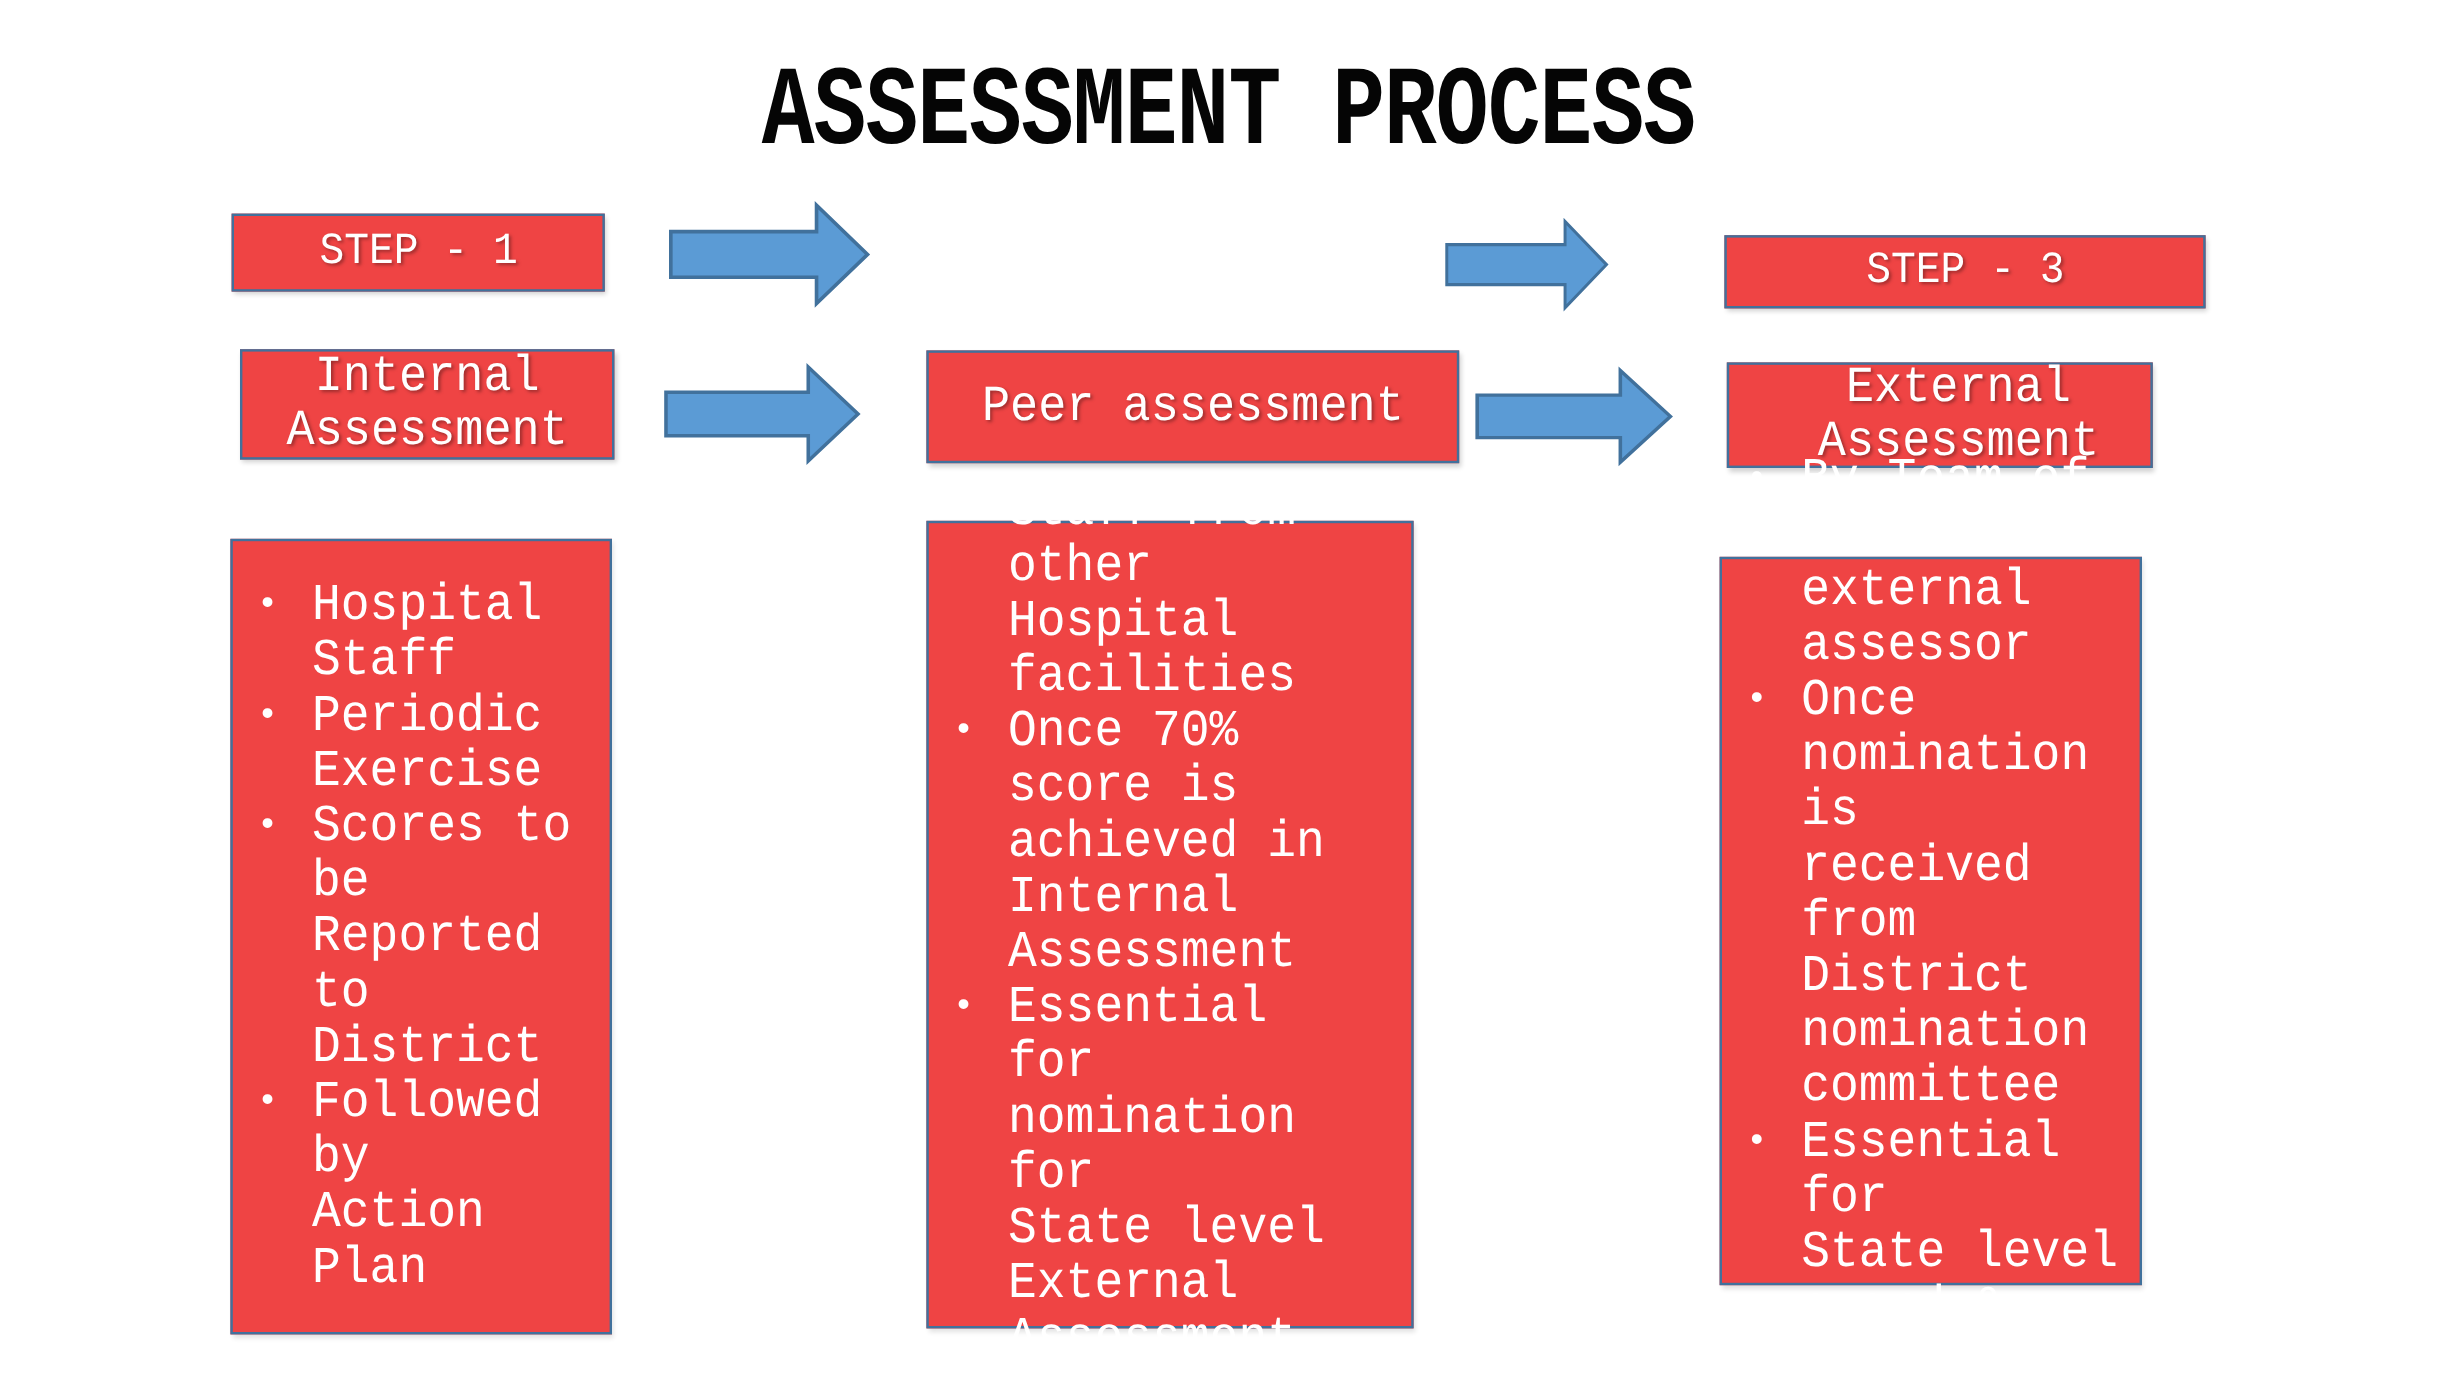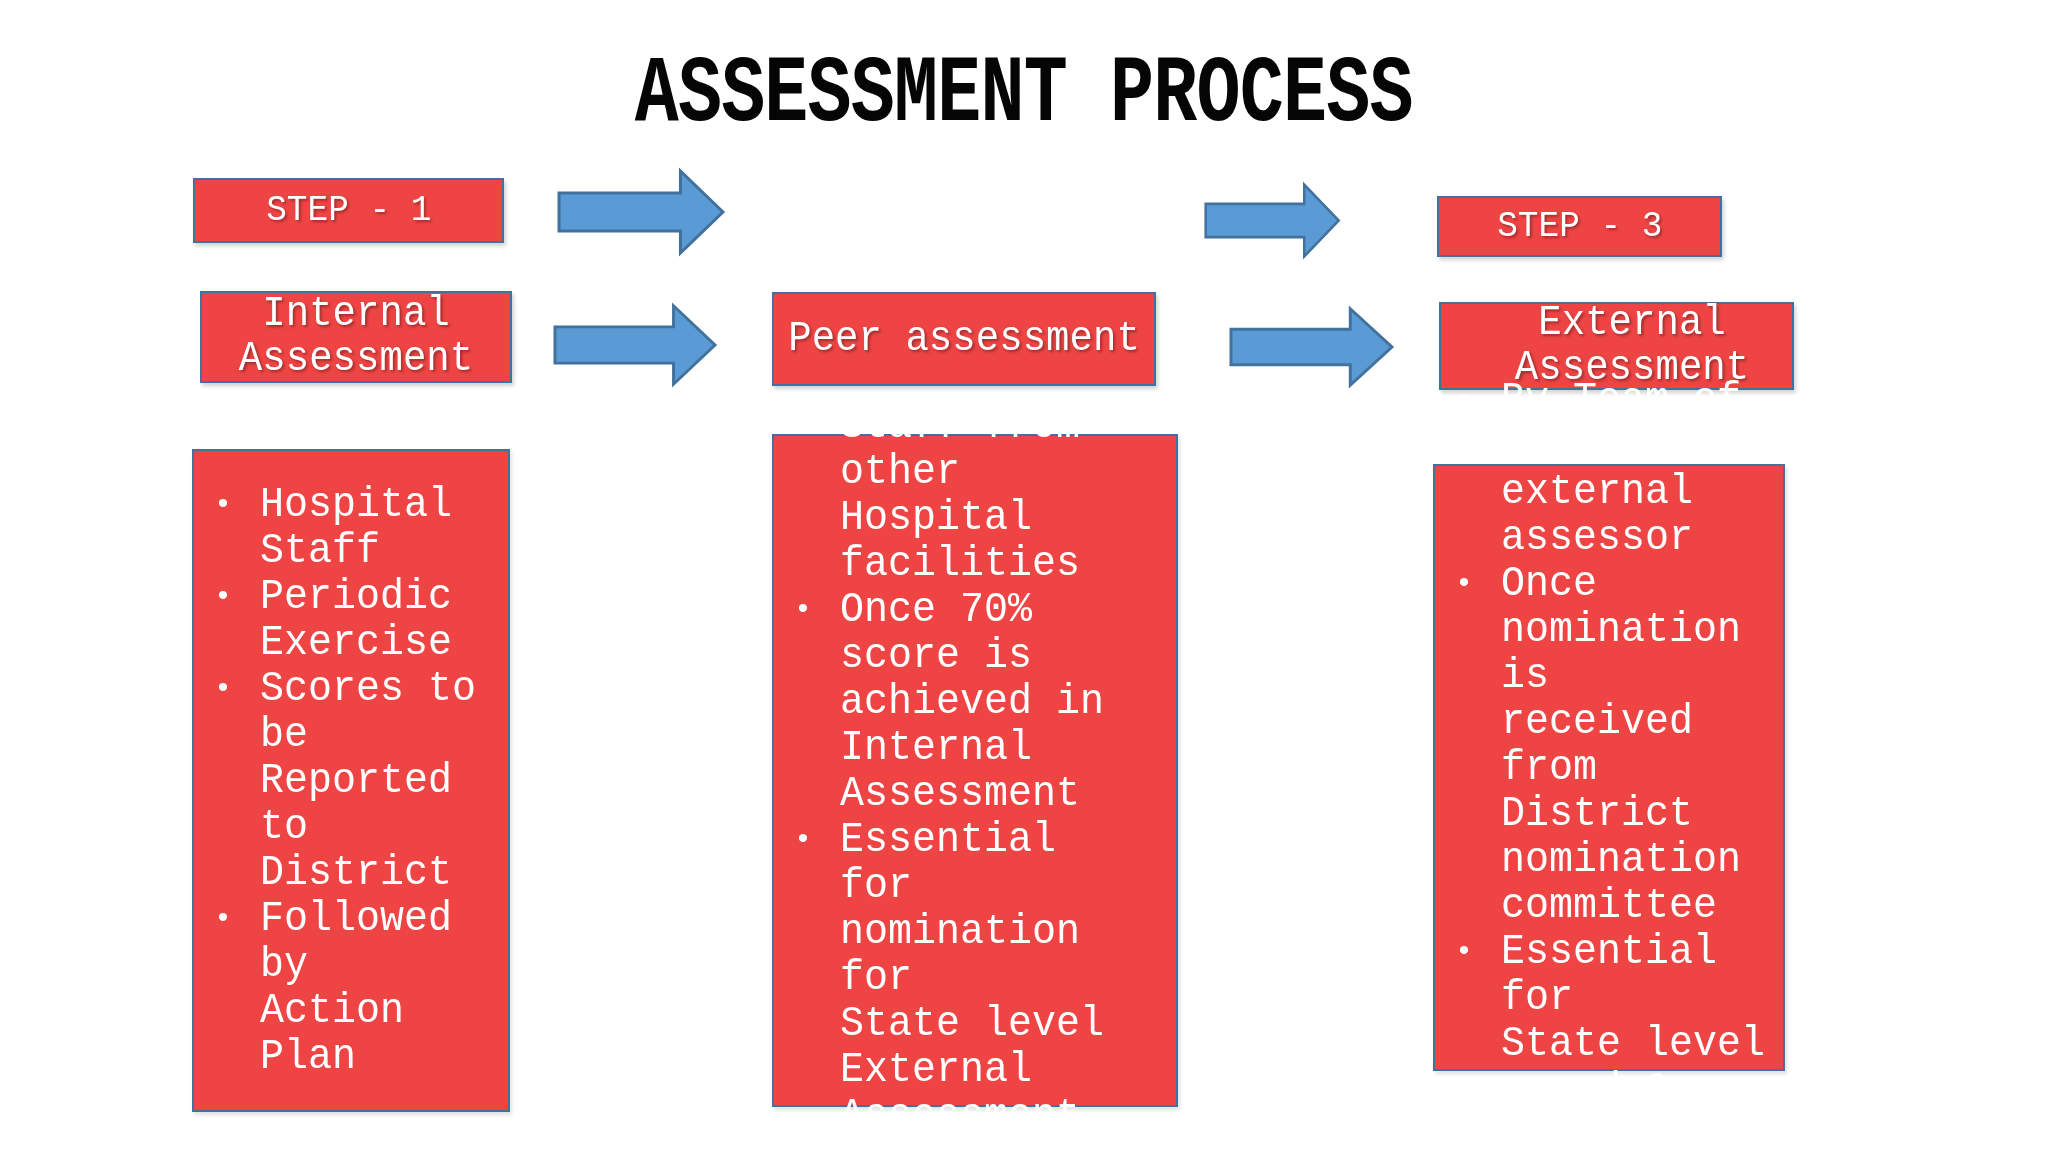--- a/index.html
+++ b/index.html
@@ -55,23 +55,23 @@
     font-size:43px;line-height:46px;
     white-space:pre-line;
     display:inline-block;transform:scaleX(0.93);transform-origin:0 0;
   }
   .arrow{position:absolute;}
   .arrow svg{display:block;width:100%;height:100%;}
 
   
   .step1{left:193px;top:178px;width:311px;height:65px;}
   .step2{left:772px;top:180px;width:384px;height:60px;}
-  .step3{left:1437px;top:196px;width:285px;height:61px;}
+  .step3{left:1437px;top:196px;width:401px;height:61px;}
   .name1{left:200px;top:291px;width:312px;height:92px;}
-  .name2{left:772px;top:292px;width:384px;height:94px;}
+  .name2{left:772px;top:292px;width:444px;height:94px;}
   .name3{left:1439px;top:302px;width:355px;height:88px;padding-left:32px;}
   .det1{left:192px;top:449px;width:318px;height:663px;}
   .det2{left:772px;top:434px;width:406px;height:673px;}
   .det3{left:1433px;top:464px;width:352px;height:607px;}
   .ar1{left:557px;top:167px;width:170px;height:90px;}
   .ar2{left:1204px;top:181px;width:138px;height:79px;}
   .ar3{left:553px;top:302px;width:166px;height:86px;}
   .ar4{left:1229px;top:305px;width:167px;height:84px;}
 </style>
 </head>

